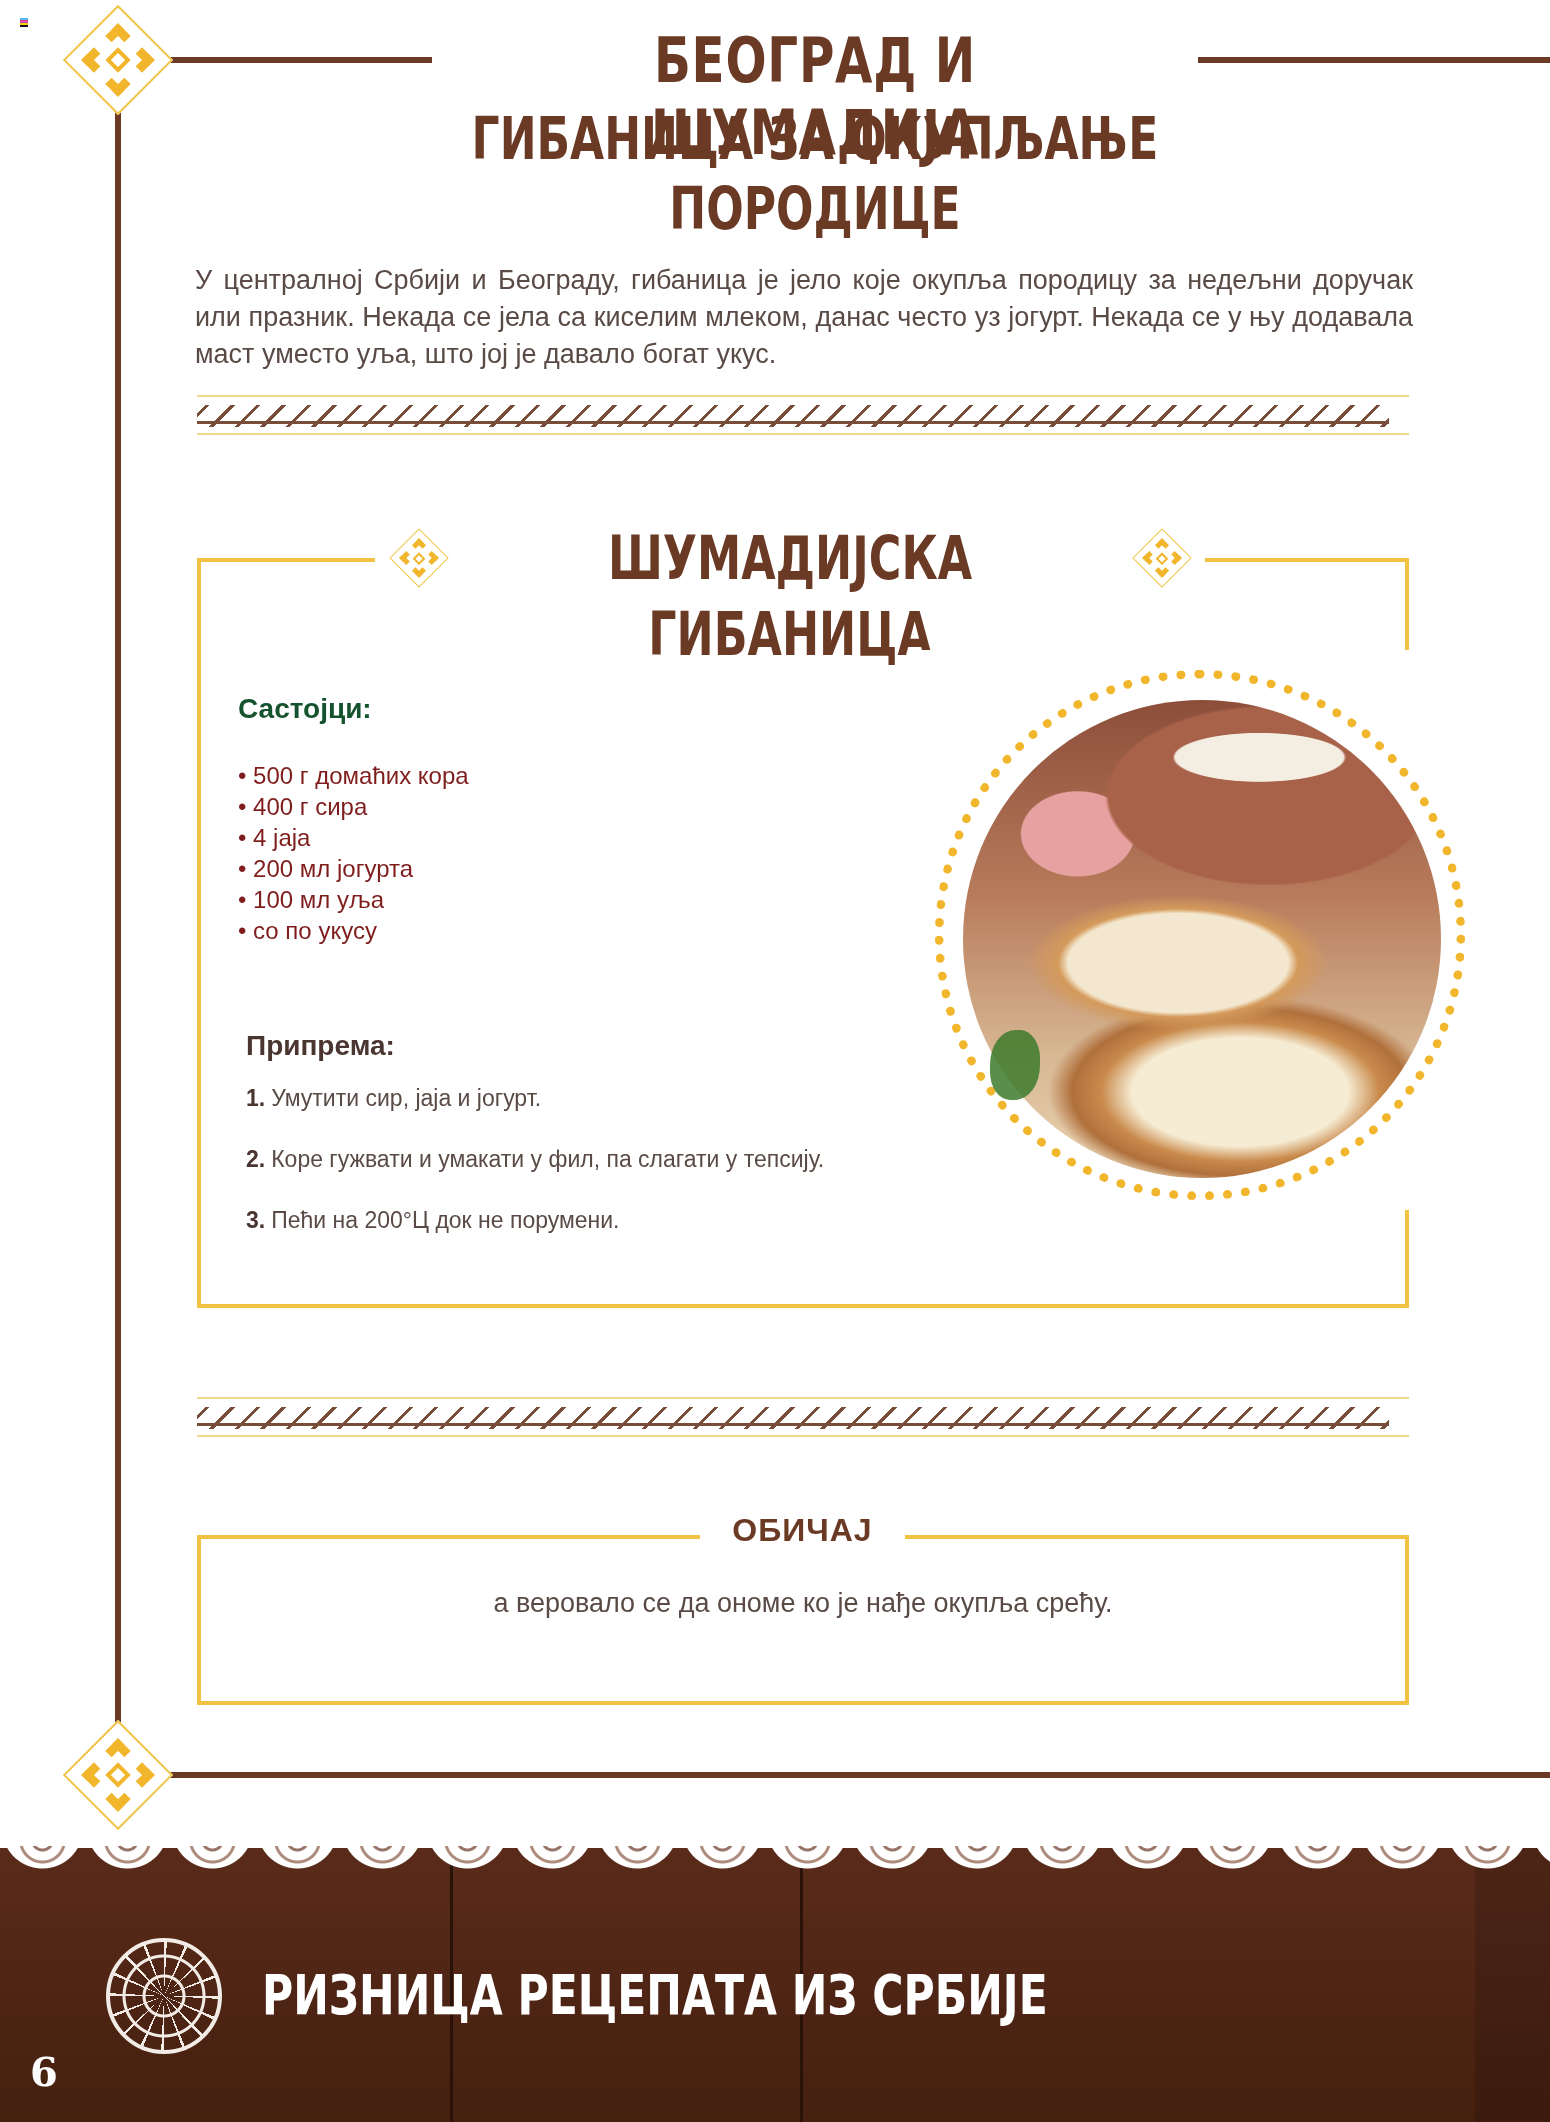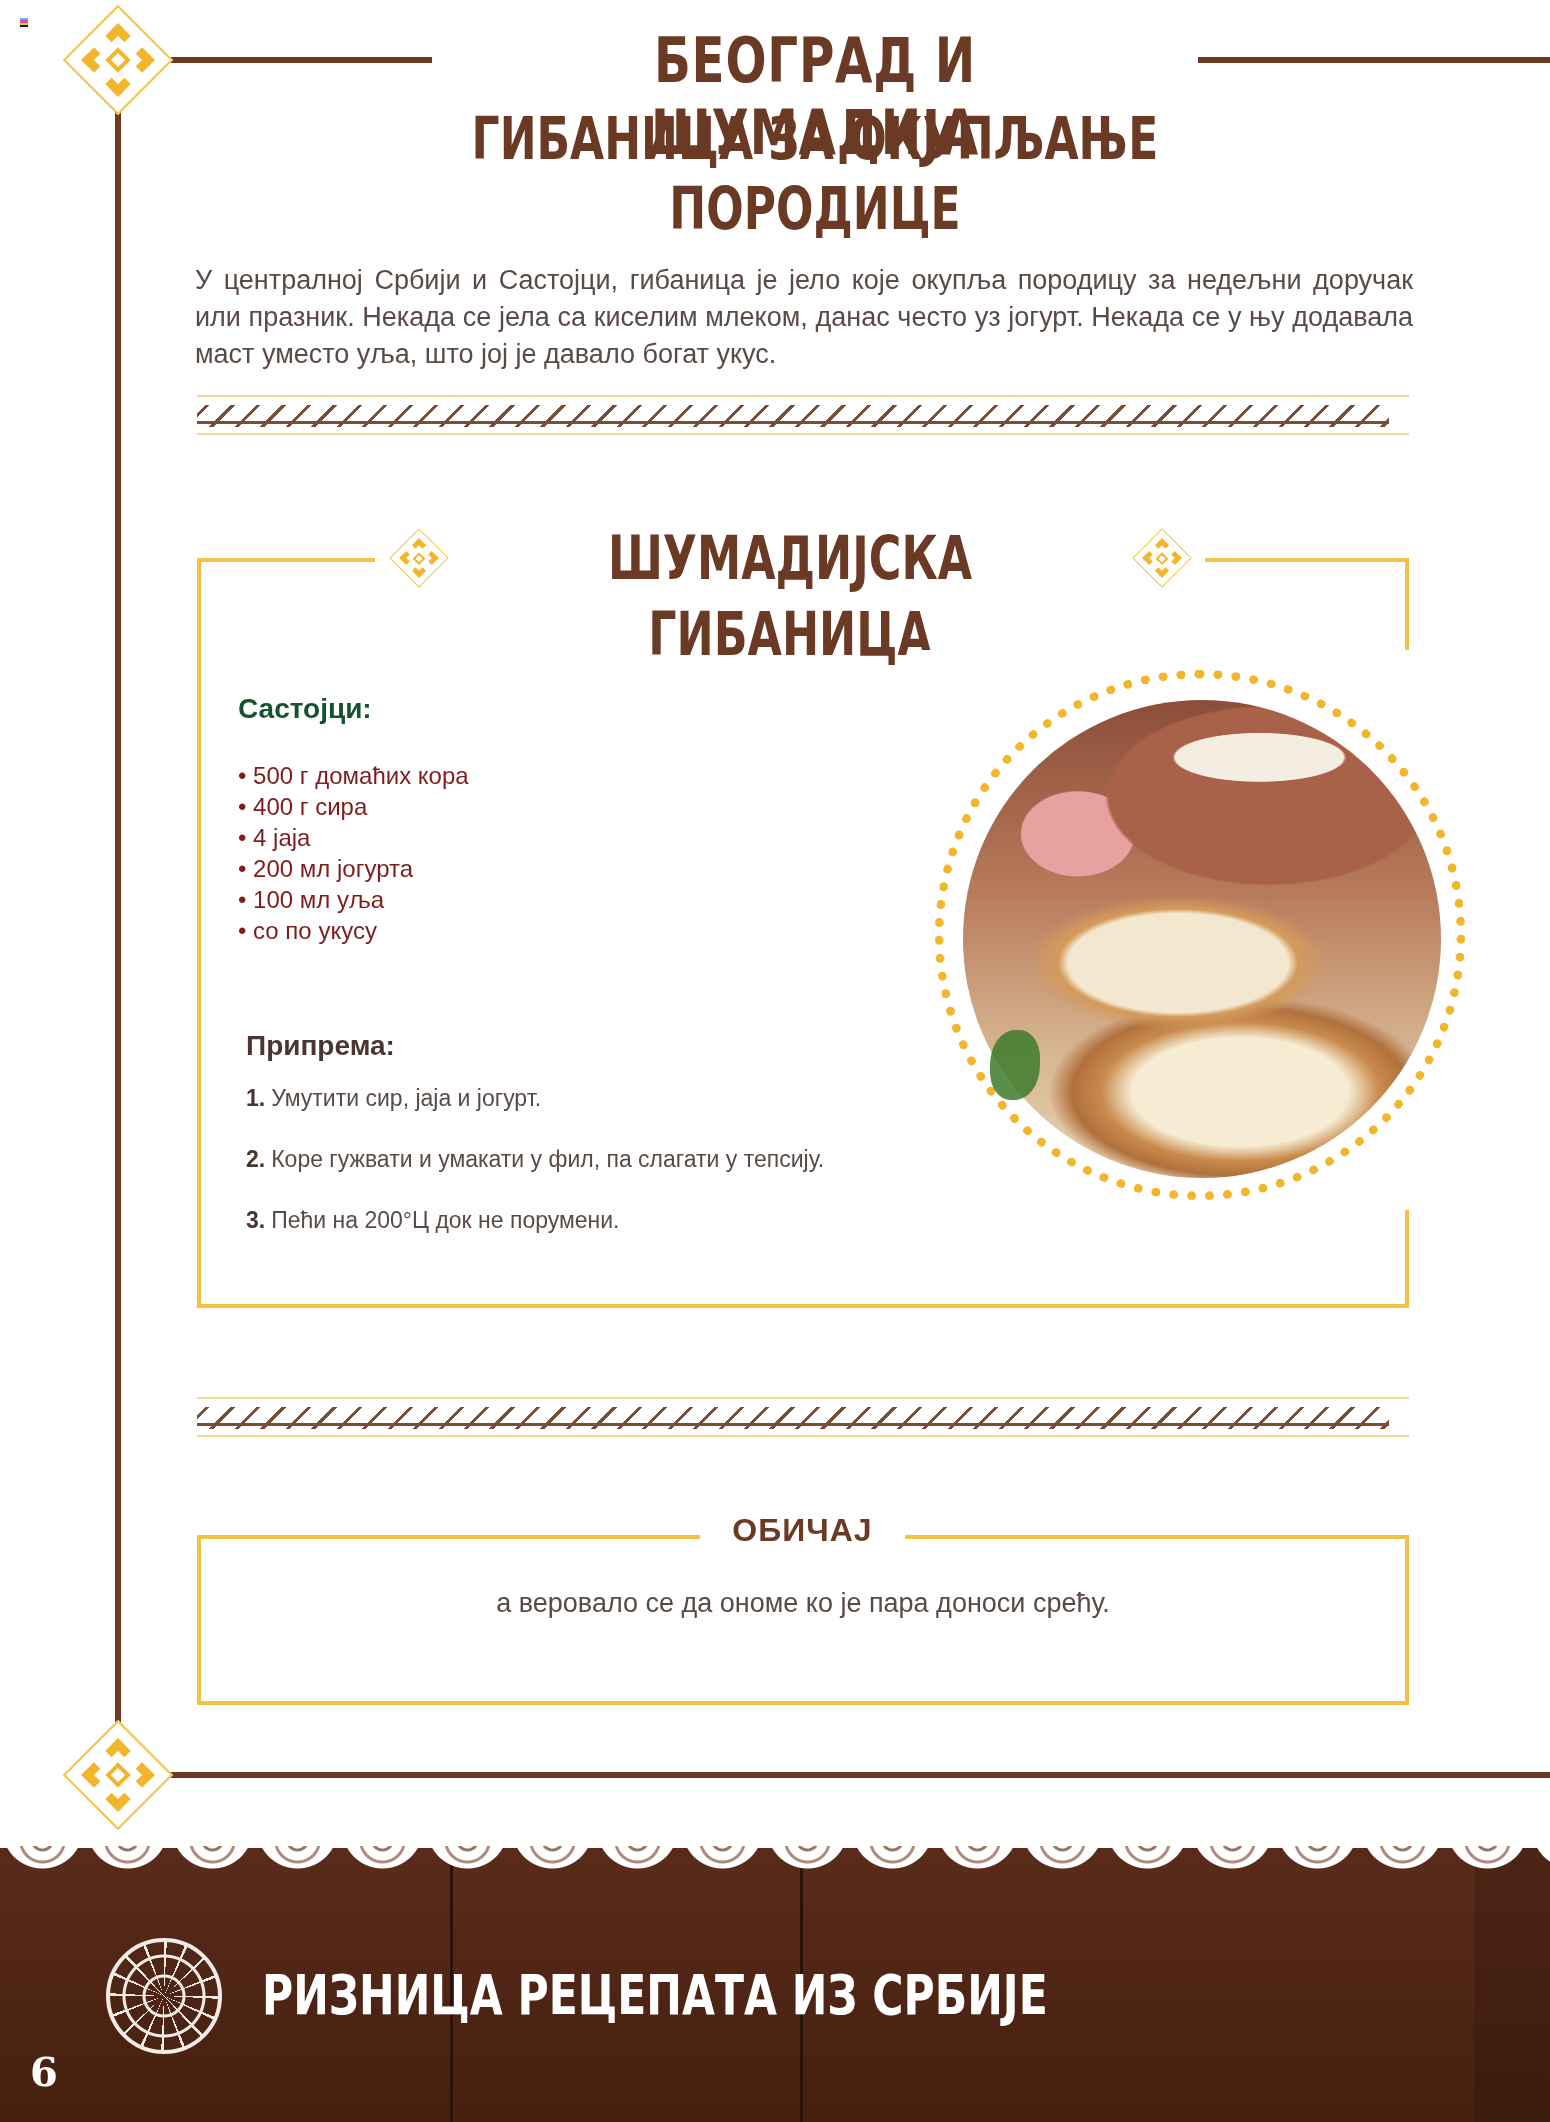--- a/index.html
+++ b/index.html
@@ -119,21 +119,21 @@
   </div>
 <div class="abs diamond diamond-bottom">
     <div class="ring">
       <div class="core"></div>
     </div>
   </div>
 
 <h1 class="abs title-1">БЕОГРАД И ШУМАДИЈА</h1>
 <h2 class="abs title-2">ГИБАНИЦА ЗА ОКУПЉАЊЕ ПОРОДИЦЕ</h2>
 
-<p class="abs intro">У централној Србији и Састојци, гибаница је јело које окупља породицу за недељни доручак или празник. Некада се јела са киселим млеком, данас често уз јогурт. Некада се у њу додавала маст уместо уља, што јој је давало богат укус.</p>
+<p class="abs intro">У централној Србији и Београду, гибаница је јело које окупља породицу за недељни доручак или празник. Некада се јела са киселим млеком, данас често уз јогурт. Некада се у њу додавала маст уместо уља, што јој је давало богат укус.</p>
 
 <div class="abs deco deco-1">
     <div class="pattern"></div>
   </div>
 
 <div class="abs recipe-box"></div>
 <div class="abs recipe-title-bg"></div>
 <div class="abs diamond sm rt-diamond-l">
     <div class="ring">
       <div class="core"></div>
@@ -169,21 +169,21 @@
 <div class="abs parsley"></div>
 
 <div class="abs deco deco-2">
     <div class="pattern"></div>
   </div>
 
 <div class="abs custom-box"></div>
 <div class="abs custom-title-bg"></div>
 <div class="abs custom-title">ОБИЧАЈ</div>
 <div class="abs custom-text">
-  <div>а веровало се да ономе ко је пара доноси срећу.</div>
+  <div>а веровало се да ономе ко је нађе окупља срећу.</div>
 </div>
 
 <div class="abs footer"></div>
 <div class="abs lace"></div>
 <div class="abs lace-inner"></div>
 <div class="abs footer-logo"></div>
 <div class="abs footer-title">РИЗНИЦА РЕЦЕПАТА ИЗ СРБИЈЕ</div>
 <div class="abs page-num">6</div>
 
 </body></html>

